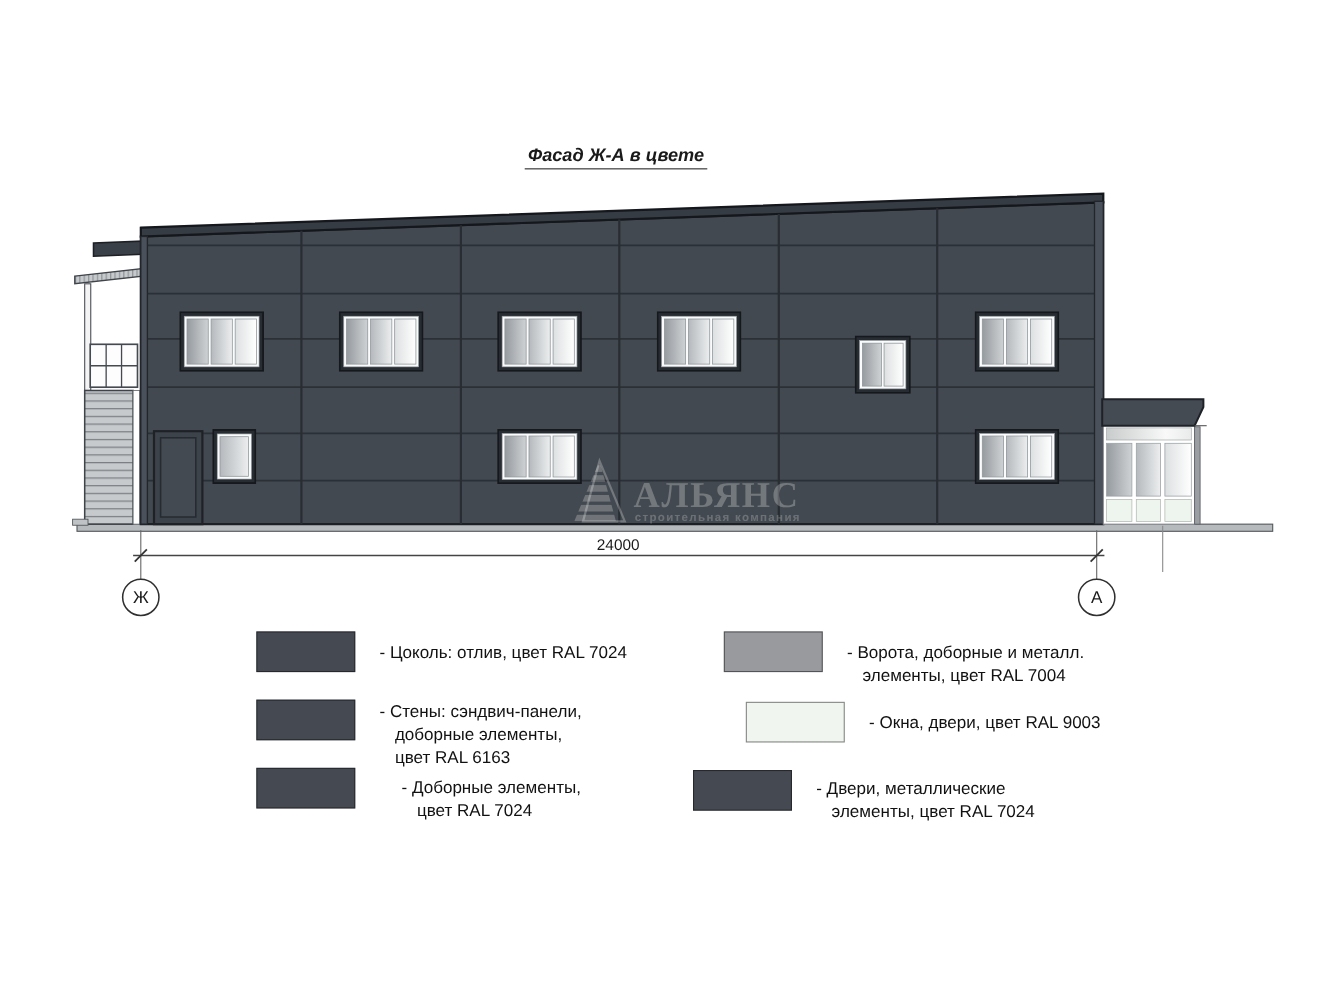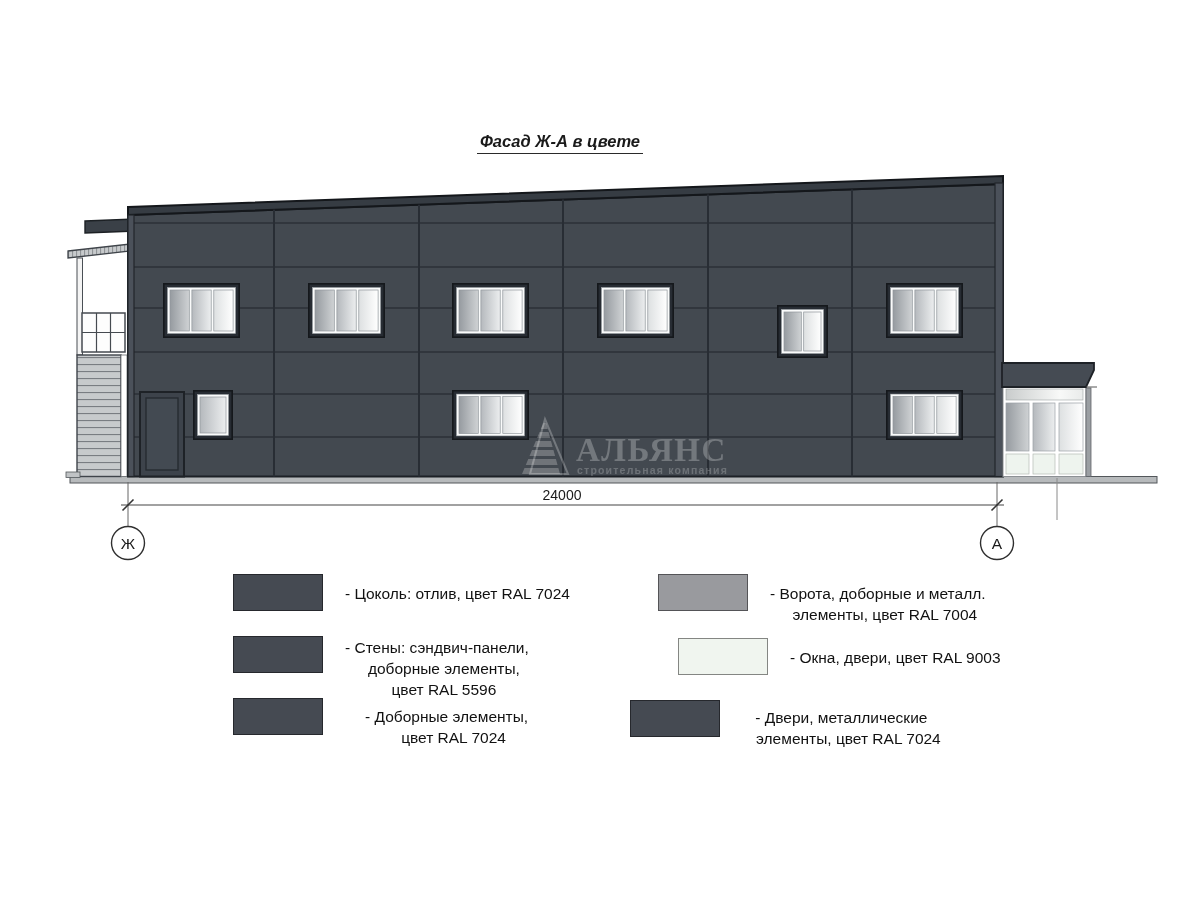--- a/index.html
+++ b/index.html
@@ -2,21 +2,21 @@
 <html><head>
 <meta charset="utf-8">
 <style>
   html,body{margin:0;padding:0;background:#ffffff;}
   .canvas{position:relative;width:1200px;height:900px;background:#ffffff;overflow:hidden;
           font-family:"Liberation Sans",sans-serif;}
   .drawing-svg{position:absolute;left:0;top:0;width:1200px;height:900px;}
   .title{position:absolute;left:430px;top:132px;width:260px;text-align:center;
          font-size:16.5px;font-style:italic;font-weight:bold;color:#1a1a1a;}
   .title span{border-bottom:1.6px solid #2a2a2a;padding:0 3px 3px 3px;}
-  .legend-row{position:absolute;display:flex;align-items:flex-start;text-align:center;}
+  .legend-row{position:absolute;display:flex;align-items:flex-start;}
   .legend-swatch{width:90px;height:37px;border:1px solid rgba(0,0,0,0.45);box-sizing:border-box;flex:0 0 auto;}
   .legend-label{margin-left:22px;font-size:15.5px;line-height:21px;color:#111;
                 white-space:pre-line;padding-left:14px;text-indent:-14px;}
 </style>
 </head>
 <body>
 
 <div class="canvas">
 
   <div class="title"><span>Фасад Ж-А в цвете</span></div>
@@ -184,21 +184,21 @@
 
   <div>
     <div class="legend-row" style="left:233px;top:574px;">
       <div class="legend-swatch" style="background: rgb(69, 74, 82);"></div>
       <div class="legend-label" style="padding-top:9px;">- Цоколь: отлив, цвет RAL 7024</div>
     </div>
     <div class="legend-row" style="left:233px;top:636px;">
       <div class="legend-swatch" style="background: rgb(69, 74, 82);"></div>
       <div class="legend-label" style="padding-top:1px;">- Стены: сэндвич-панели,
 доборные элементы,
-цвет RAL 5596</div>
+цвет RAL 6163</div>
     </div>
     <div class="legend-row" style="left:233px;top:698px;gap:20px;">
       <div class="legend-swatch" style="background: rgb(69, 74, 82);"></div>
       <div class="legend-label" style="padding-top:8px;">- Доборные элементы,
 цвет RAL 7024</div>
     </div>
     <div class="legend-row" style="left:630px;top:574px;margin-left:28px;">
       <div class="legend-swatch" style="background: rgb(153, 154, 158);"></div>
       <div class="legend-label" style="padding-top:9px;">- Ворота, доборные и металл.
 элементы, цвет RAL 7004</div>

